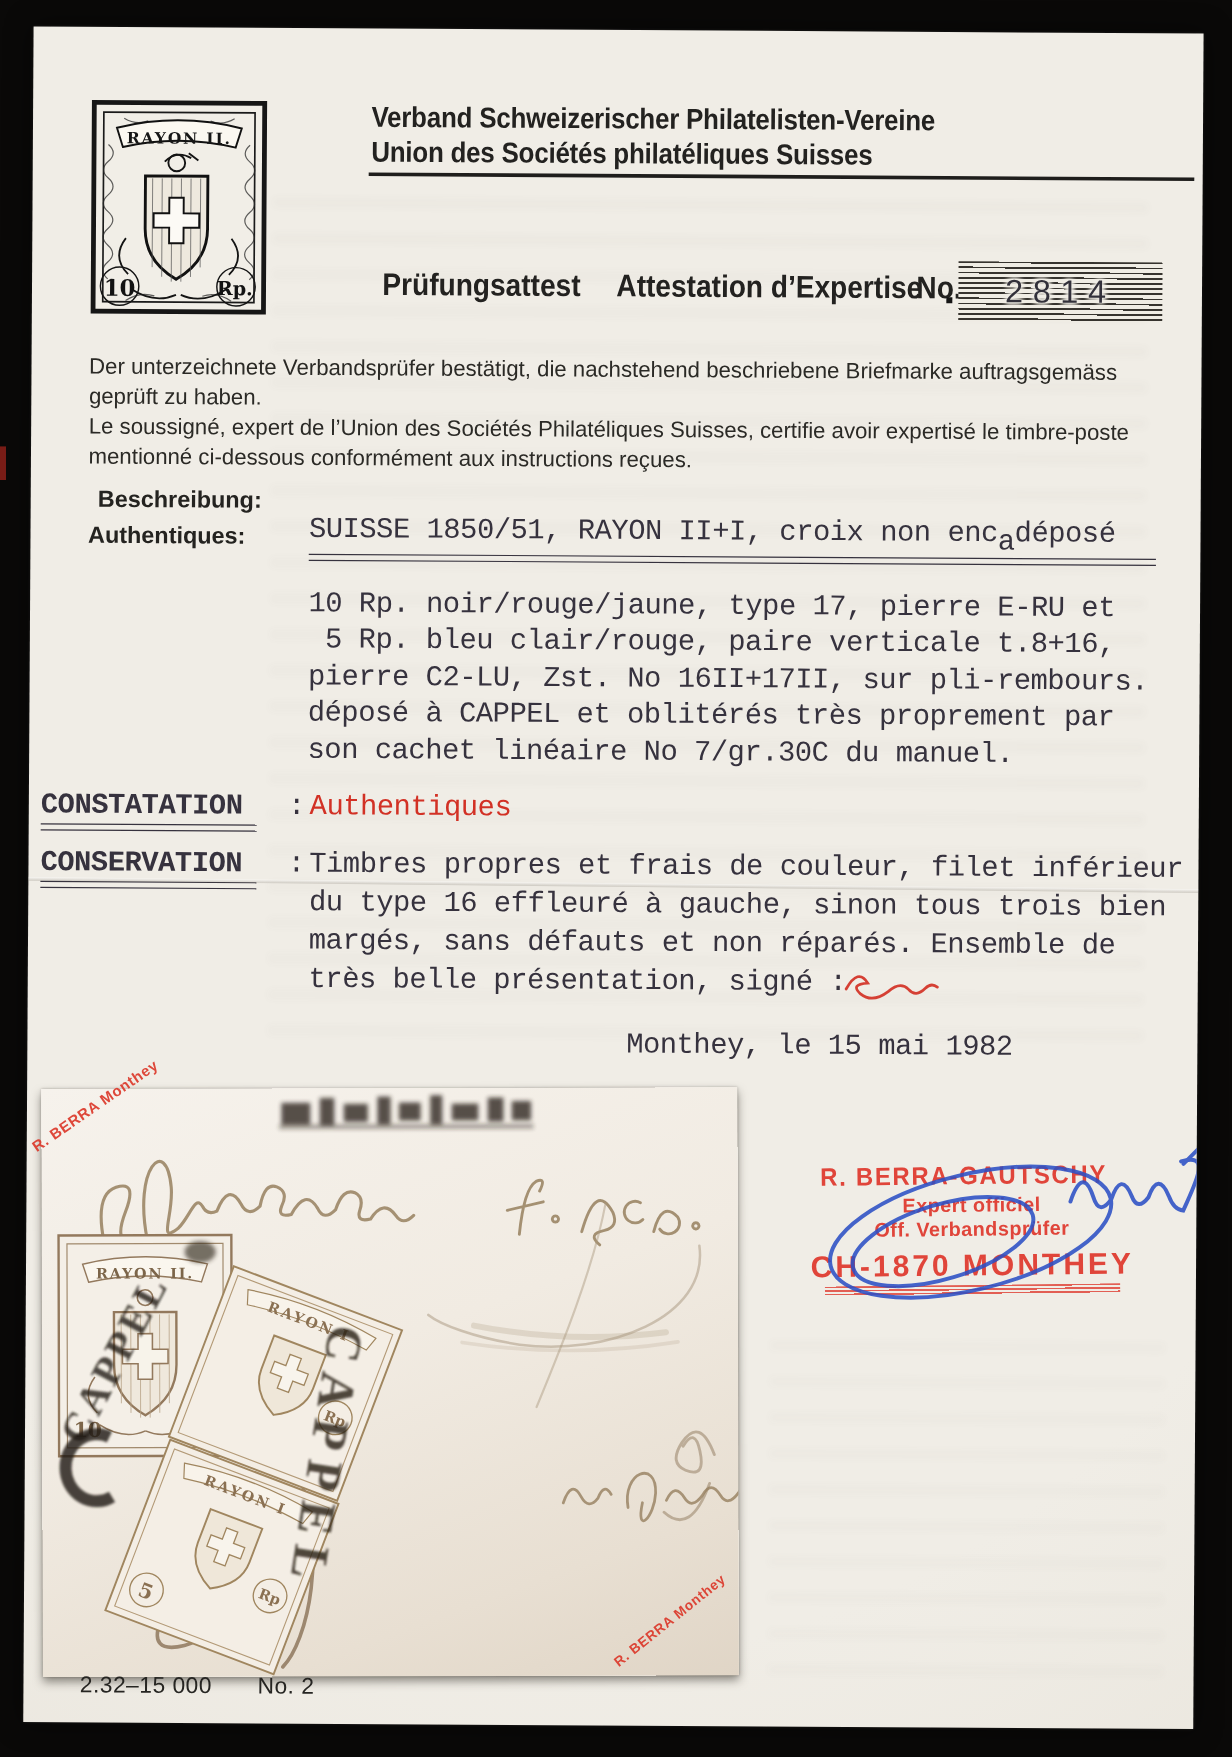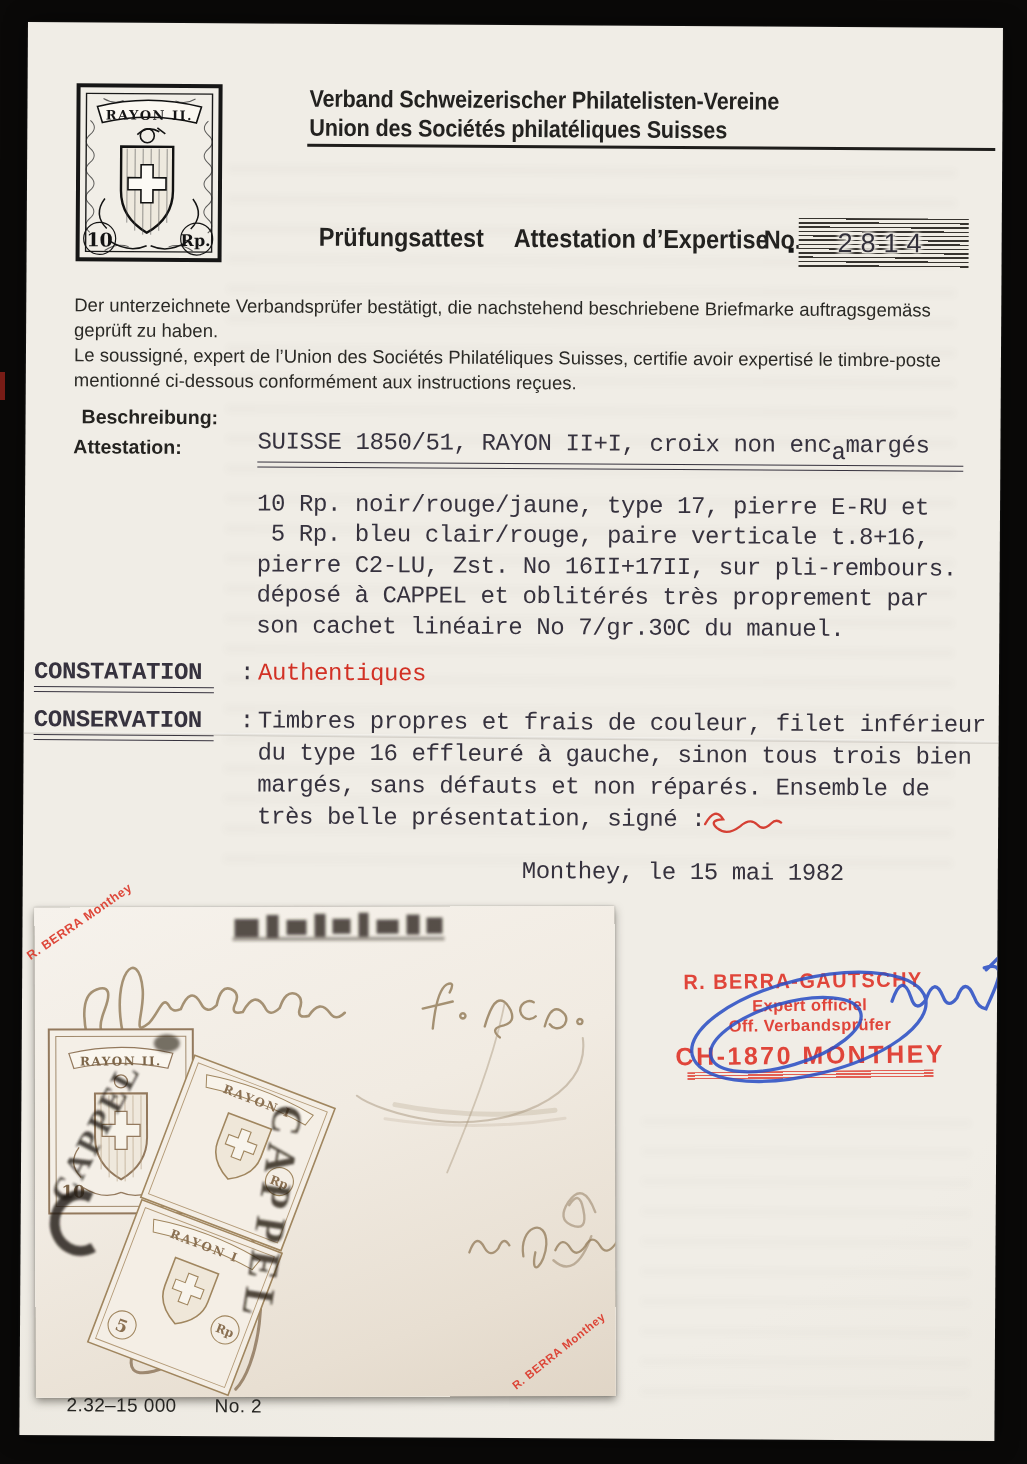--- a/index.html
+++ b/index.html
@@ -113,23 +113,23 @@
   <div class="abs sans-b title" style="left:737px; top:198px;"><span class="condense">No.</span></div>
   <div class="abs" style="left:762px; top:221px; width:5px; height:5px; background:#161616;"></div>
   <div class="abs numbox" style="left:772px; top:191px;">
     <span>2814</span>
   </div>
 
   <div class="abs body-sans" style="left:48px; top:271px;">Der unterzeichnete Verbandsprüfer bestätigt, die nachstehend beschriebene Briefmarke auftragsgemäss geprüft zu haben.</div>
   <div class="abs body-sans" style="left:48px; top:321px;">Le soussigné, expert de l’Union des Sociétés Philatéliques Suisses, certifie avoir expertisé le timbre-poste mentionné ci-dessous conformément aux instructions reçues.</div>
 
   <div class="abs lbl" style="left:56px; top:383px;">Beschreibung:</div>
-  <div class="abs lbl" style="left:48px; top:413px;">Attestation:</div>
-
-  <div class="abs mono" style="left:232px; top:405px;"><span>SUISSE 1850/51, RAYON II+I, croix non enc</span><span class="sub-a">a</span><span>margés</span></div>
+  <div class="abs lbl" style="left:48px; top:413px;">Authentiques:</div>
+
+  <div class="abs mono" style="left:232px; top:405px;"><span>SUISSE 1850/51, RAYON II+I, croix non enc</span><span class="sub-a">a</span><span>déposé</span></div>
   <div class="abs dbl-underline" style="left:232px; top:438px; width:706px;"></div>
 
   <div class="abs" style="left:232px; top:466px;">
     <div class="mono" style="line-height:30.4px;">10 Rp. noir/rouge/jaune, type 17, pierre E-RU et</div>
     <div class="mono" style="line-height:30.4px;"> 5 Rp. bleu clair/rouge, paire verticale t.8+16,</div>
     <div class="mono" style="line-height:30.4px;">pierre C2-LU, Zst. No 16II+17II, sur pli-rembours.</div>
     <div class="mono" style="line-height:30.4px;">déposé à CAPPEL et oblitérés très proprement par</div>
     <div class="mono" style="line-height:30.4px;">son cachet linéaire No 7/gr.30C du manuel.</div>
   </div>
 

